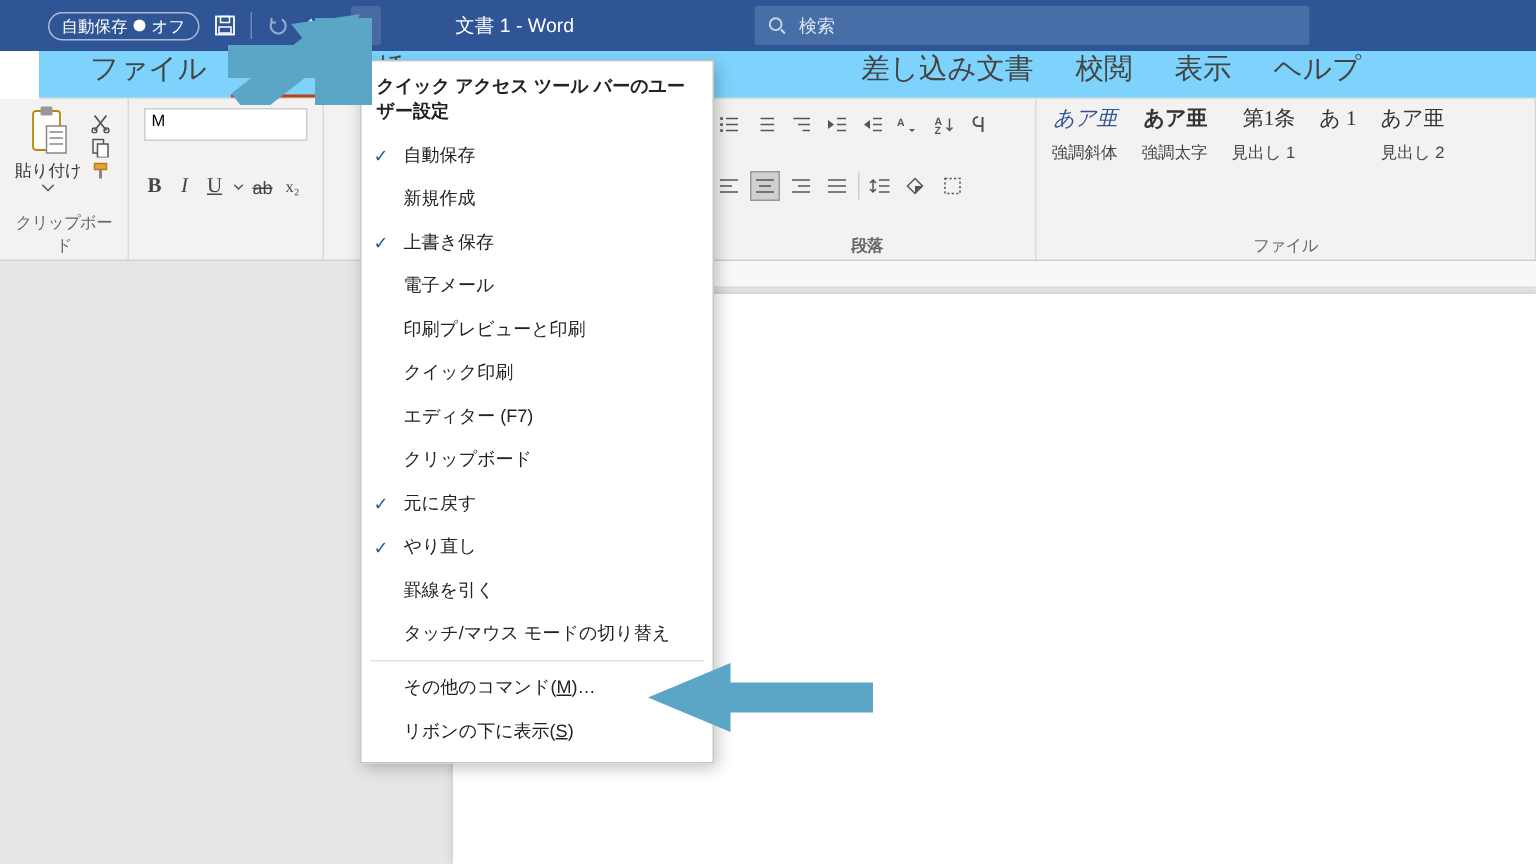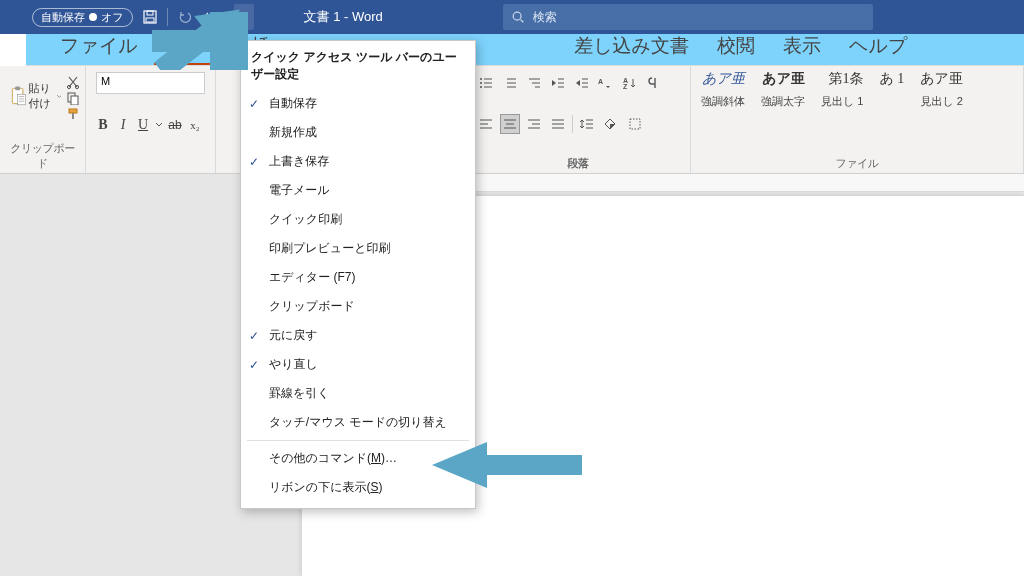--- a/index.html
+++ b/index.html
@@ -107,21 +107,21 @@
     font-size: 11px;
     color:#666;
     margin-top:4px;
     letter-spacing: -0.5px;
   }
   .clipboard {
     width: 86px;
   }
   .clipboard-body { display:flex; gap:4px; }
   .paste-btn {
-    display:flex; flex-direction:row; align-items:center;
+    display:flex; flex-direction:column; align-items:center;
     gap:2px; font-size:11px; color:#333;
   }
   .mini-col { display:flex; flex-direction:column; gap:0px; padding-top:4px; }
   .mini-icon { width:16px; height:16px; display:flex; align-items:center; justify-content:center; }
 
   .font-group { width: 130px; }
   .font-row1 {
     display:flex; gap:4px; align-items:center; height:26px;
   }
   .font-name {
@@ -494,24 +494,24 @@
         <span>新規作成</span>
       </div>
       <div class="dd-item">
         <span class="check">✓</span>
         <span>上書き保存</span>
       </div>
       <div class="dd-item">
         <span>電子メール</span>
       </div>
       <div class="dd-item">
+        <span>印刷プレビューと印刷</span>
+      </div>
+      <div class="dd-item">
         <span>クイック印刷</span>
-      </div>
-      <div class="dd-item">
-        <span>印刷プレビューと印刷</span>
       </div>
       <div class="dd-item">
         <span>エディター (F7)</span>
       </div>
       <div class="dd-item">
         <span>クリップボード</span>
       </div>
       <div class="dd-item">
         <span class="check">✓</span>
         <span>元に戻す</span>

